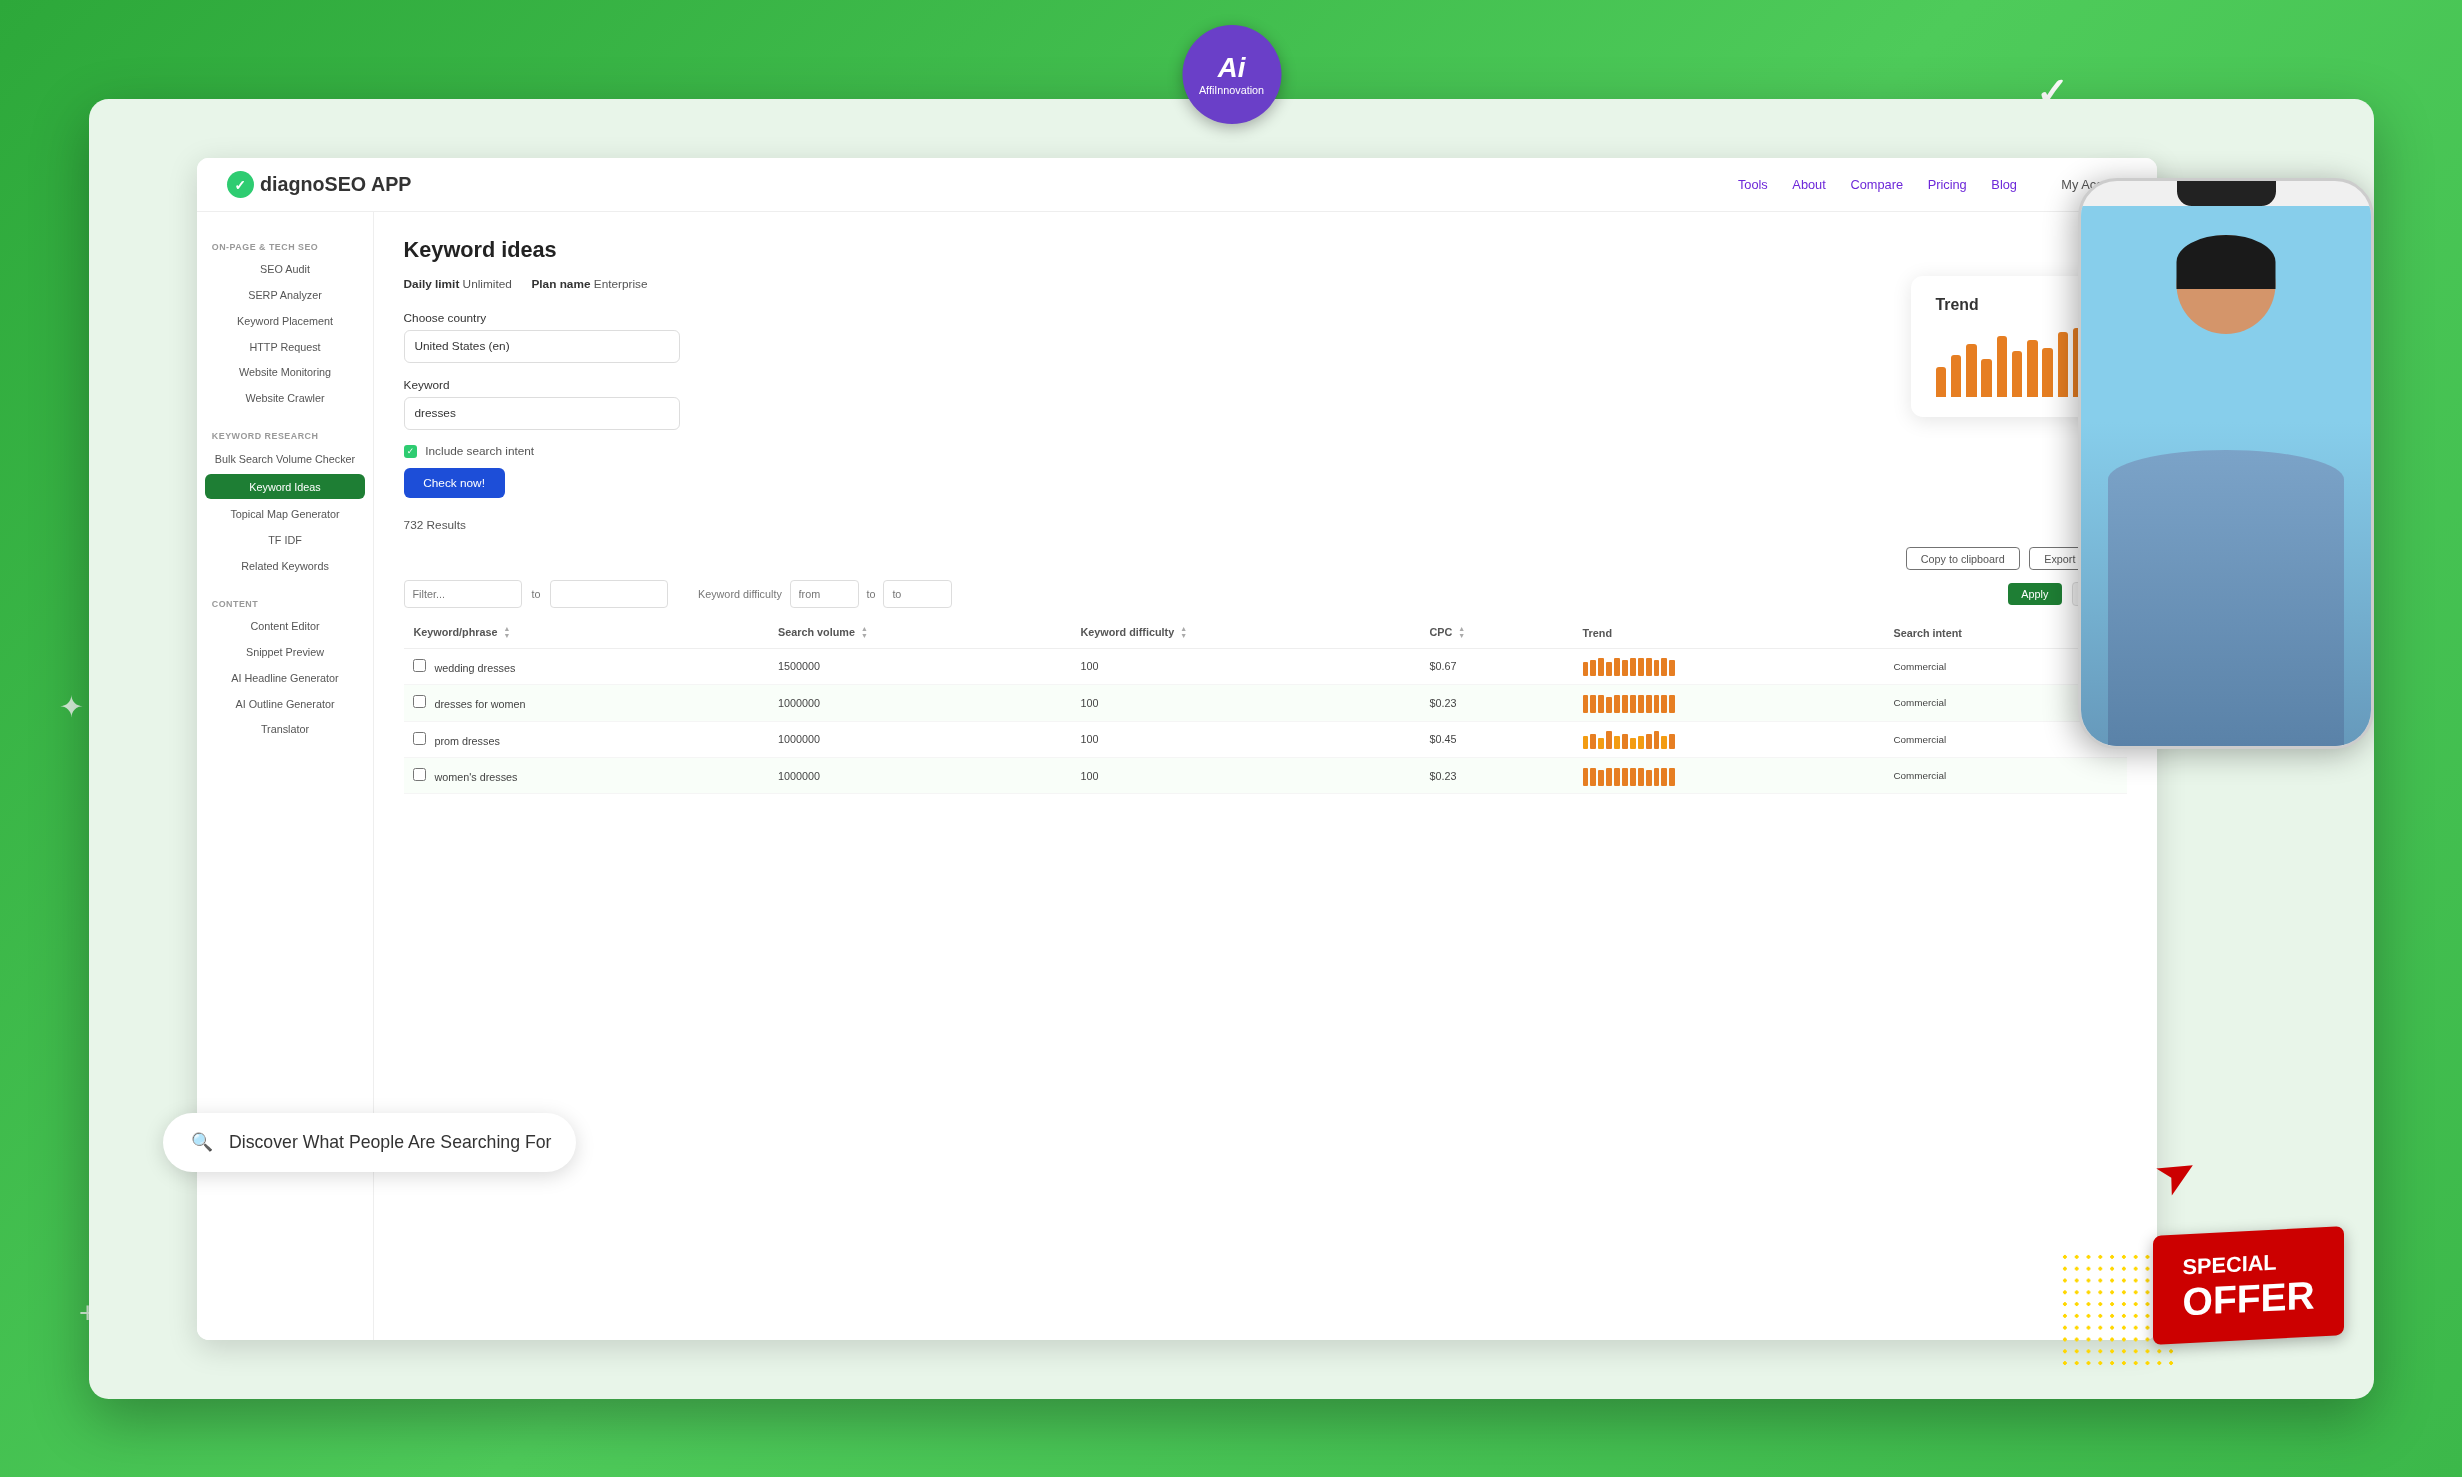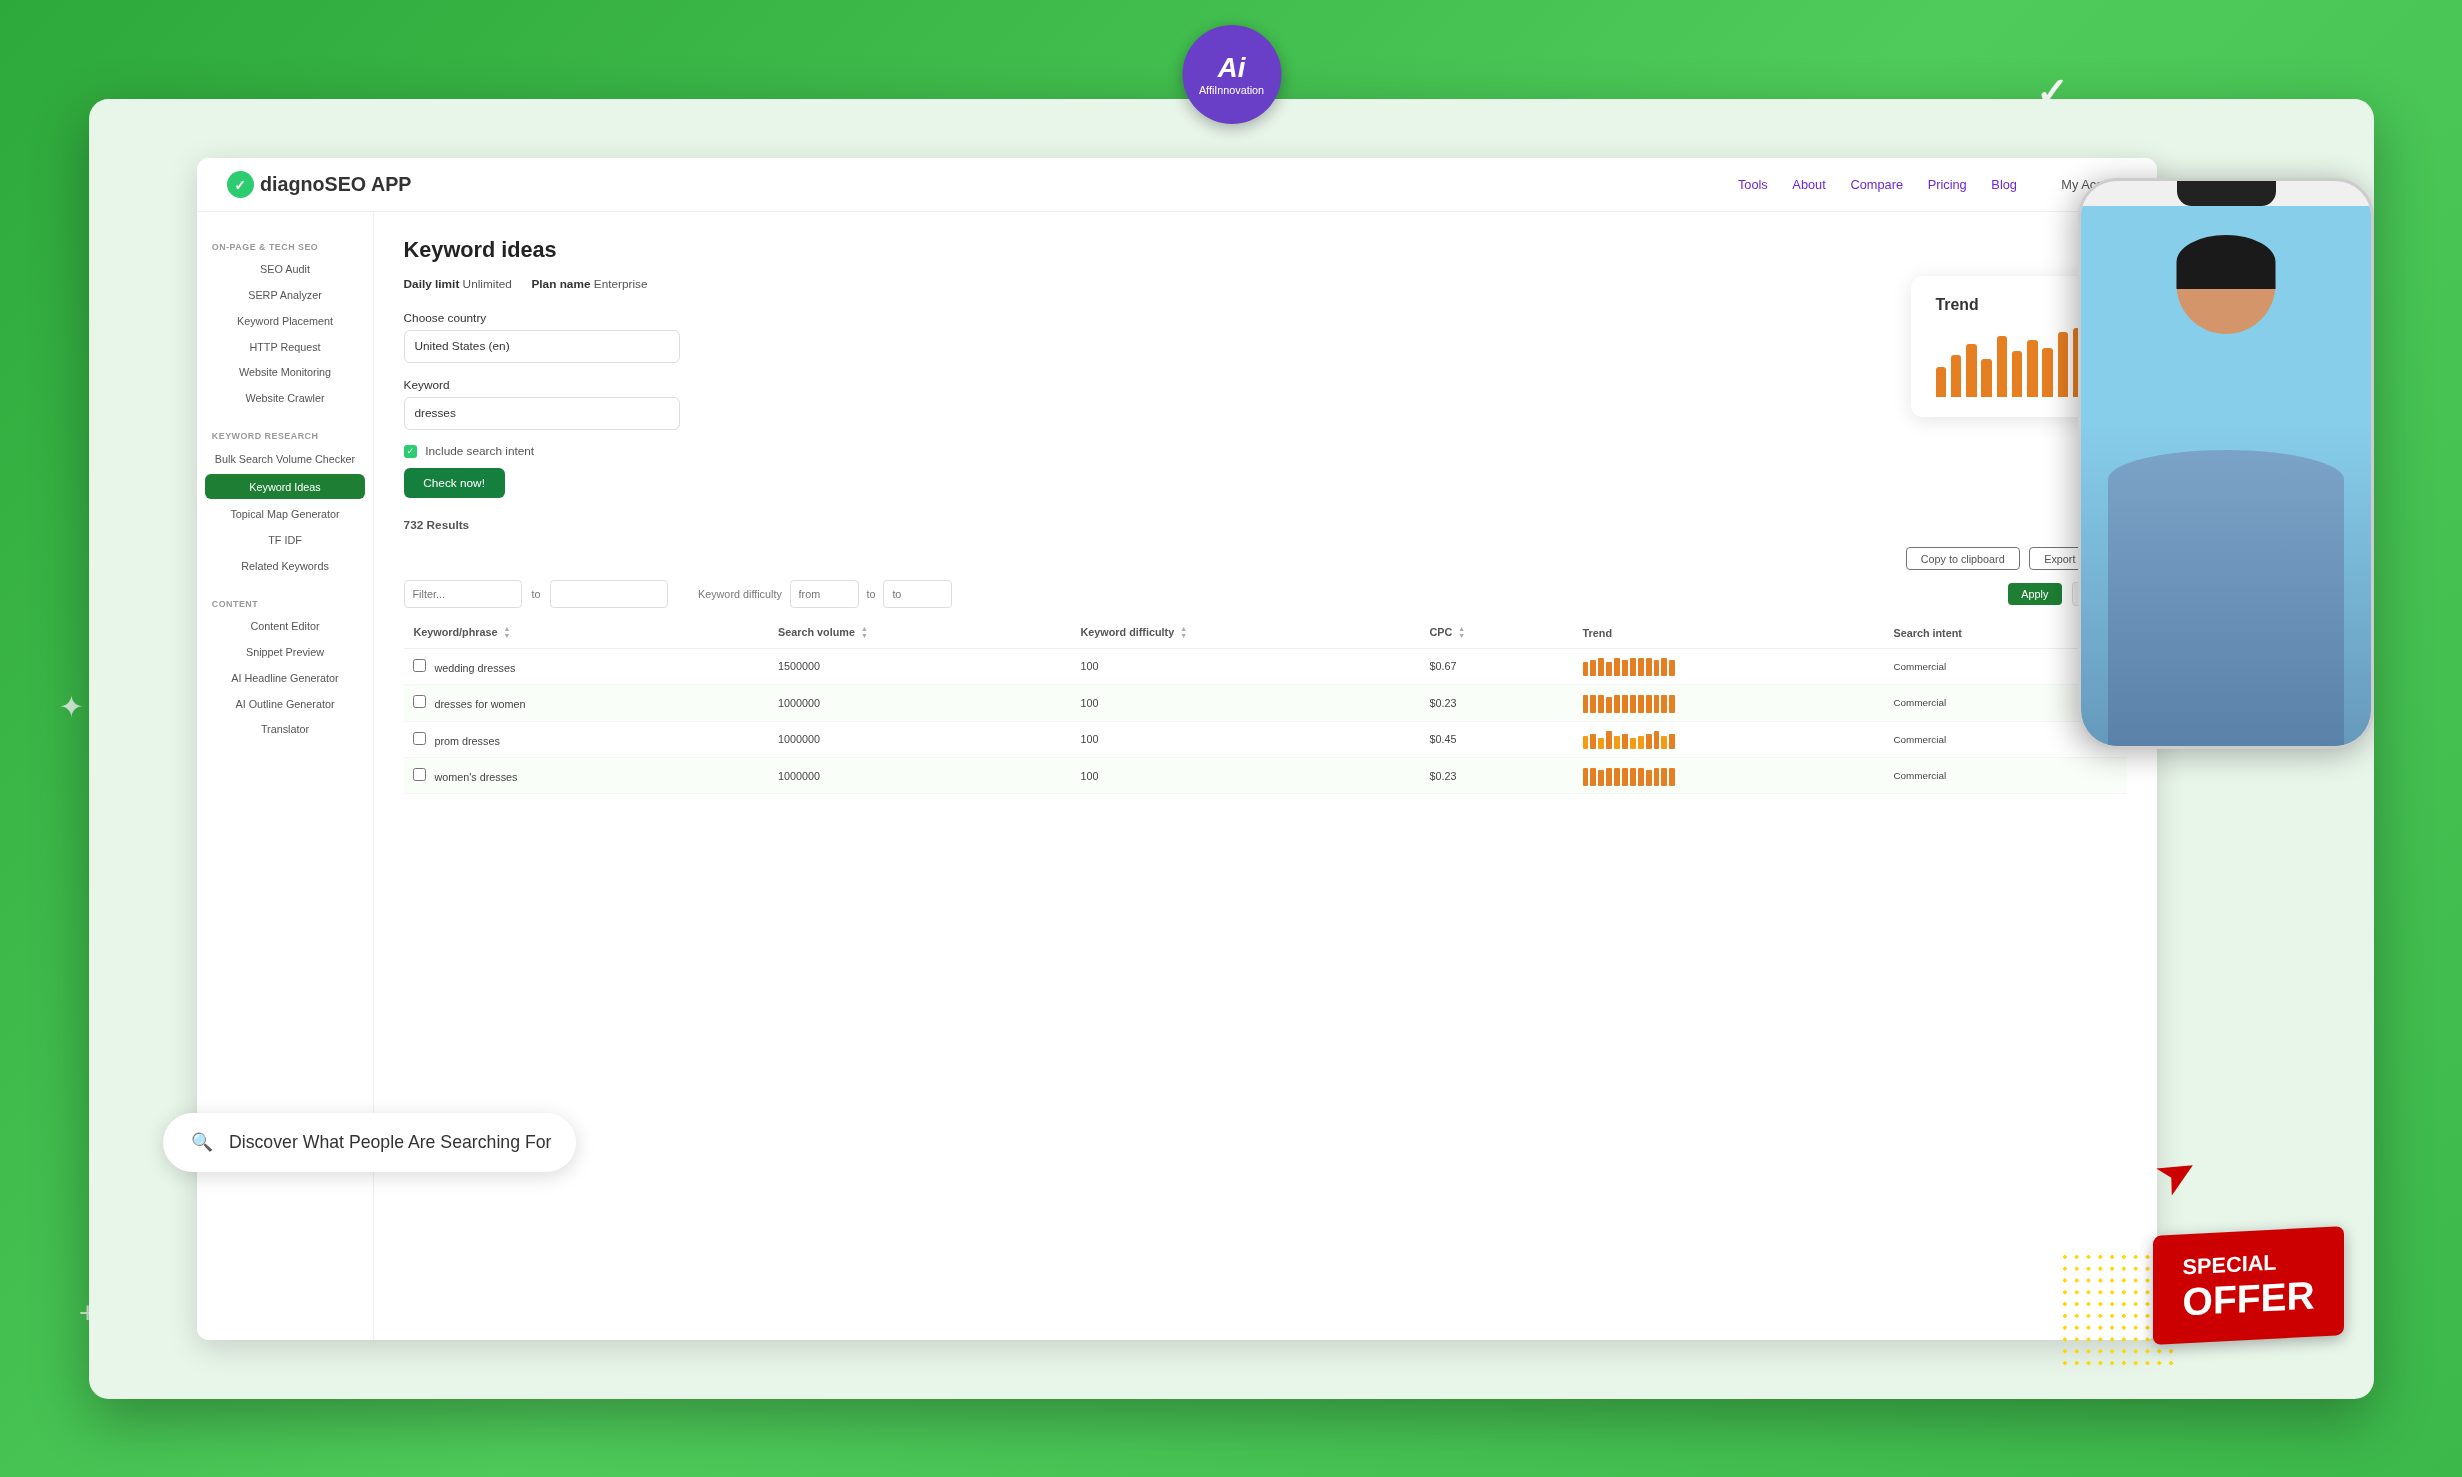--- a/index.html
+++ b/index.html
@@ -211,35 +211,34 @@
       font-size: 8.9px;
     }
     .checkbox-empty {
       width: 13.8px;
       height: 13.8px;
       border: 1px solid #ccc;
       border-radius: 3px;
     }
 
     .check-now-btn {
-      background: #15803d;
+      background: #1d4ed8;
       color: white;
       border: none;
       border-radius: 5.9px;
       padding: 7.9px 19.7px;
       font-size: 11.8px;
       cursor: pointer;
       margin-bottom: 19.7px;
     }
 
     .results-count {
       font-size: 11.8px;
       color: #555;
       margin-bottom: 14.8px;
-      font-weight: bold;
     }
 
     .table-filters {
       display: flex;
       gap: 9.9px;
       margin-bottom: 9.9px;
       align-items: center;
     }
     .filter-input {
       height: 27.6px;

